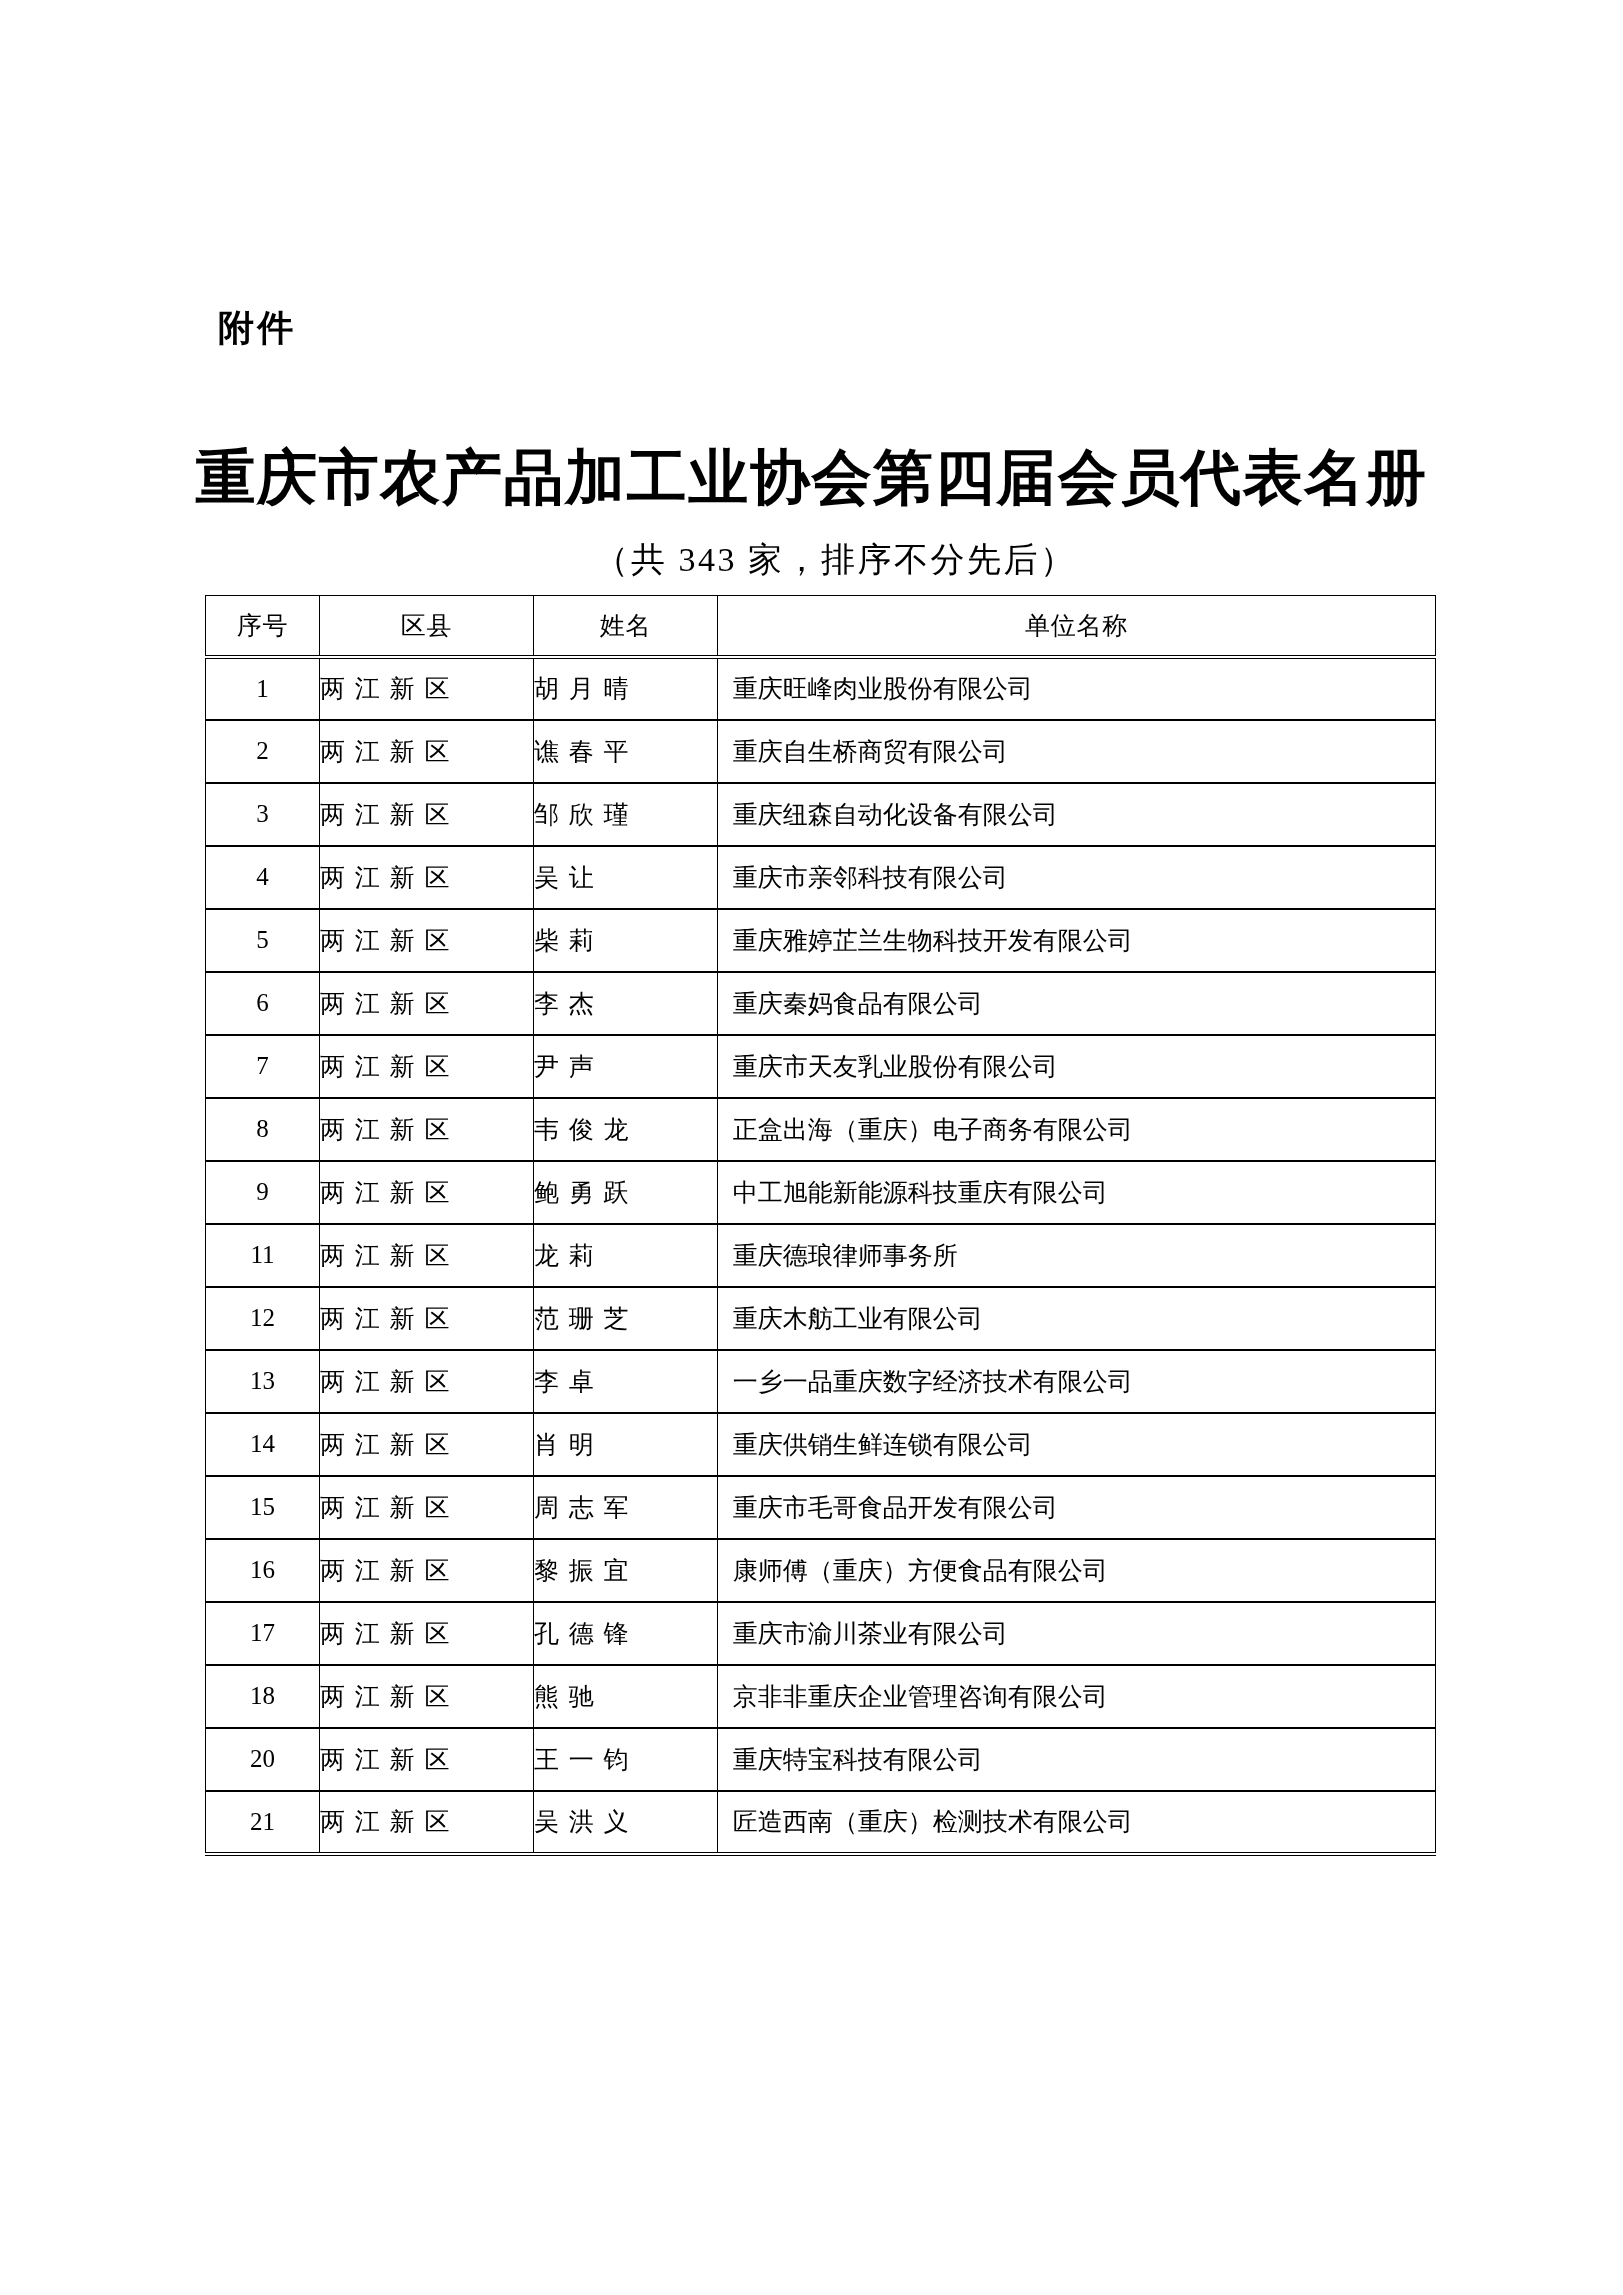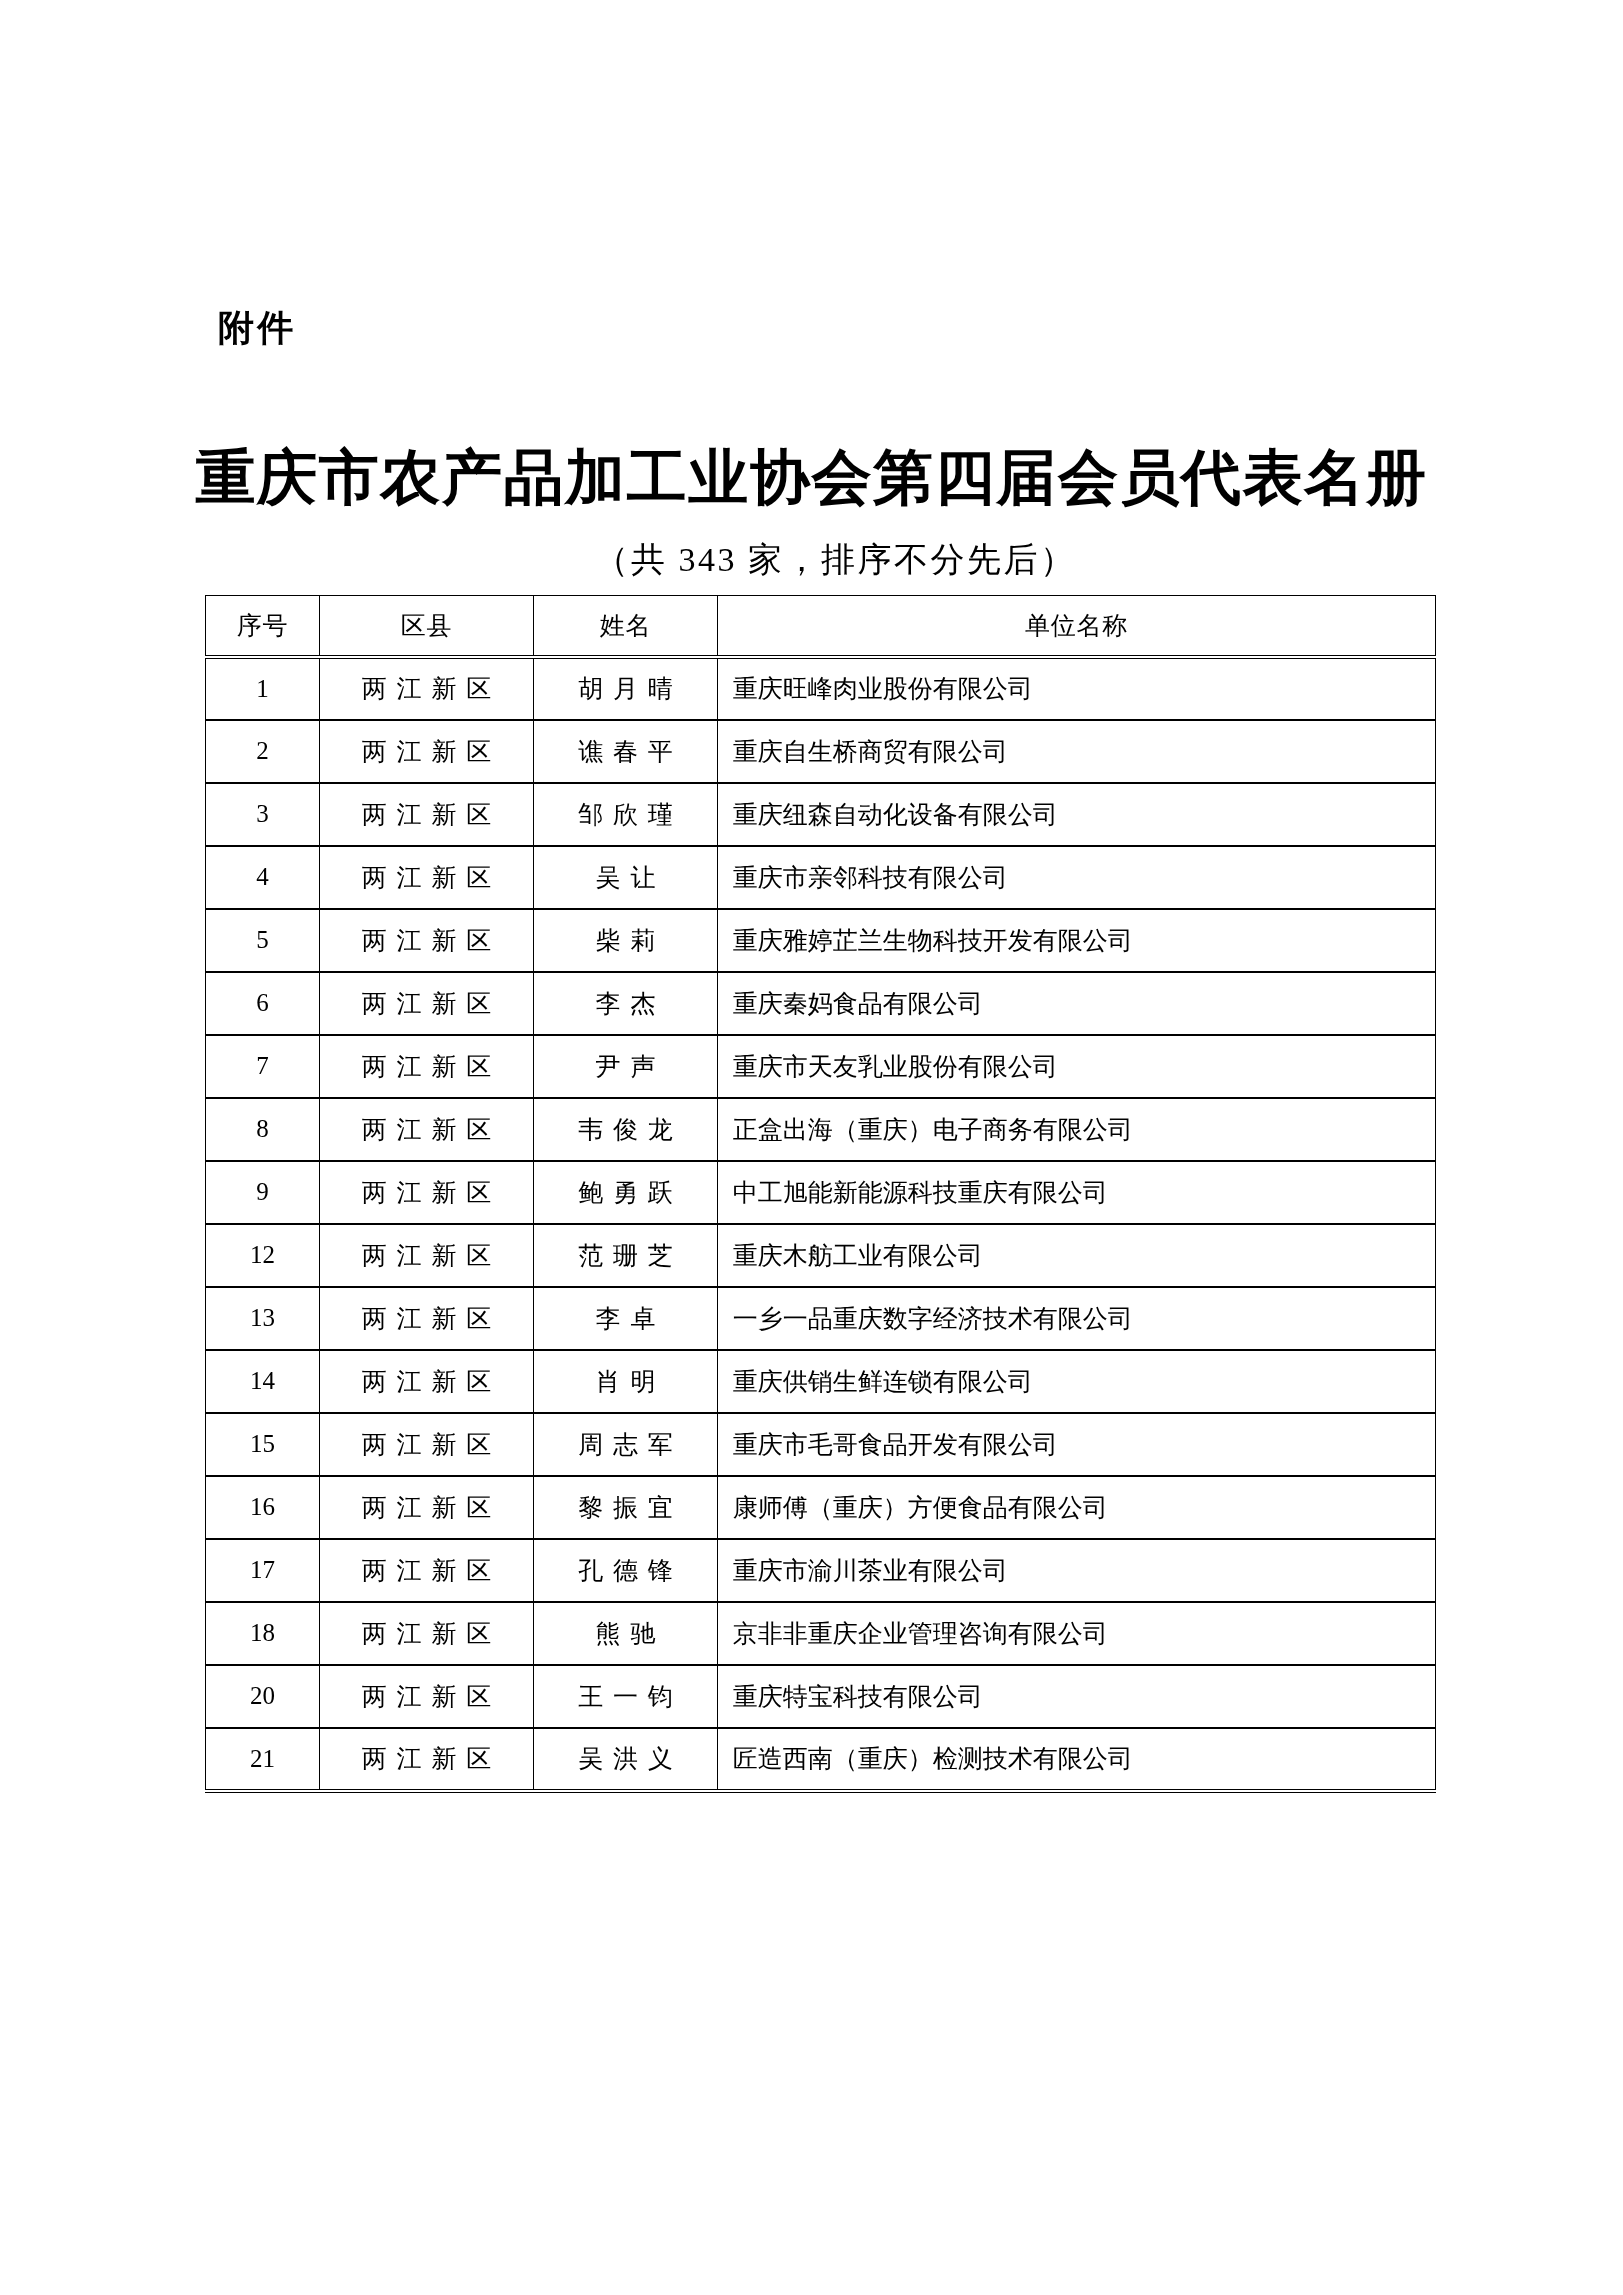--- a/index.html
+++ b/index.html
@@ -71,21 +71,21 @@
     letter-spacing: 0.8px;
   }
   .roster td {
     height: 63px;
     font-size: 25px;
     border-top: 2.5px solid #000;
     border-bottom: 2.5px solid #000;
     background: #ffffff;
   }
   .roster tbody tr:last-child td { border-bottom: 4.9px double #000; }
-  .cell-center { text-align: center; }
+  .cell-center { }
   .cell-serial { font-size: 27px; text-align: center; font-family: "Liberation Serif", serif; }
   .cell-company { text-align: left; padding-left: 14.7px; }
   .spread { letter-spacing: 9.8px; margin-right: -9.8px; }
 </style>
 </head>
 <body>
 
 <div class="attachment">附件</div>
 
 <h1 class="doc-title">重庆市农产品加工业协会第四届会员代表名册</h1>
@@ -165,20 +165,26 @@
   </tr>
 
   <tr>
     <td class="cell-serial">9</td>
     <td class="cell-center"><span class="spread">两江新区</span></td>
     <td class="cell-center"><span class="spread">鲍勇跃</span></td>
     <td class="cell-company">中工旭能新能源科技重庆有限公司</td>
   </tr>
 
 
+  <tr>
+    <td class="cell-serial">11</td>
+    <td class="cell-center"><span class="spread">两江新区</span></td>
+    <td class="cell-center"><span class="spread">龙莉</span></td>
+    <td class="cell-company">重庆德琅律师事务所</td>
+  </tr>
 
   <tr>
     <td class="cell-serial">12</td>
     <td class="cell-center"><span class="spread">两江新区</span></td>
     <td class="cell-center"><span class="spread">范珊芝</span></td>
     <td class="cell-company">重庆木舫工业有限公司</td>
   </tr>
 
   <tr>
     <td class="cell-serial">13</td>

